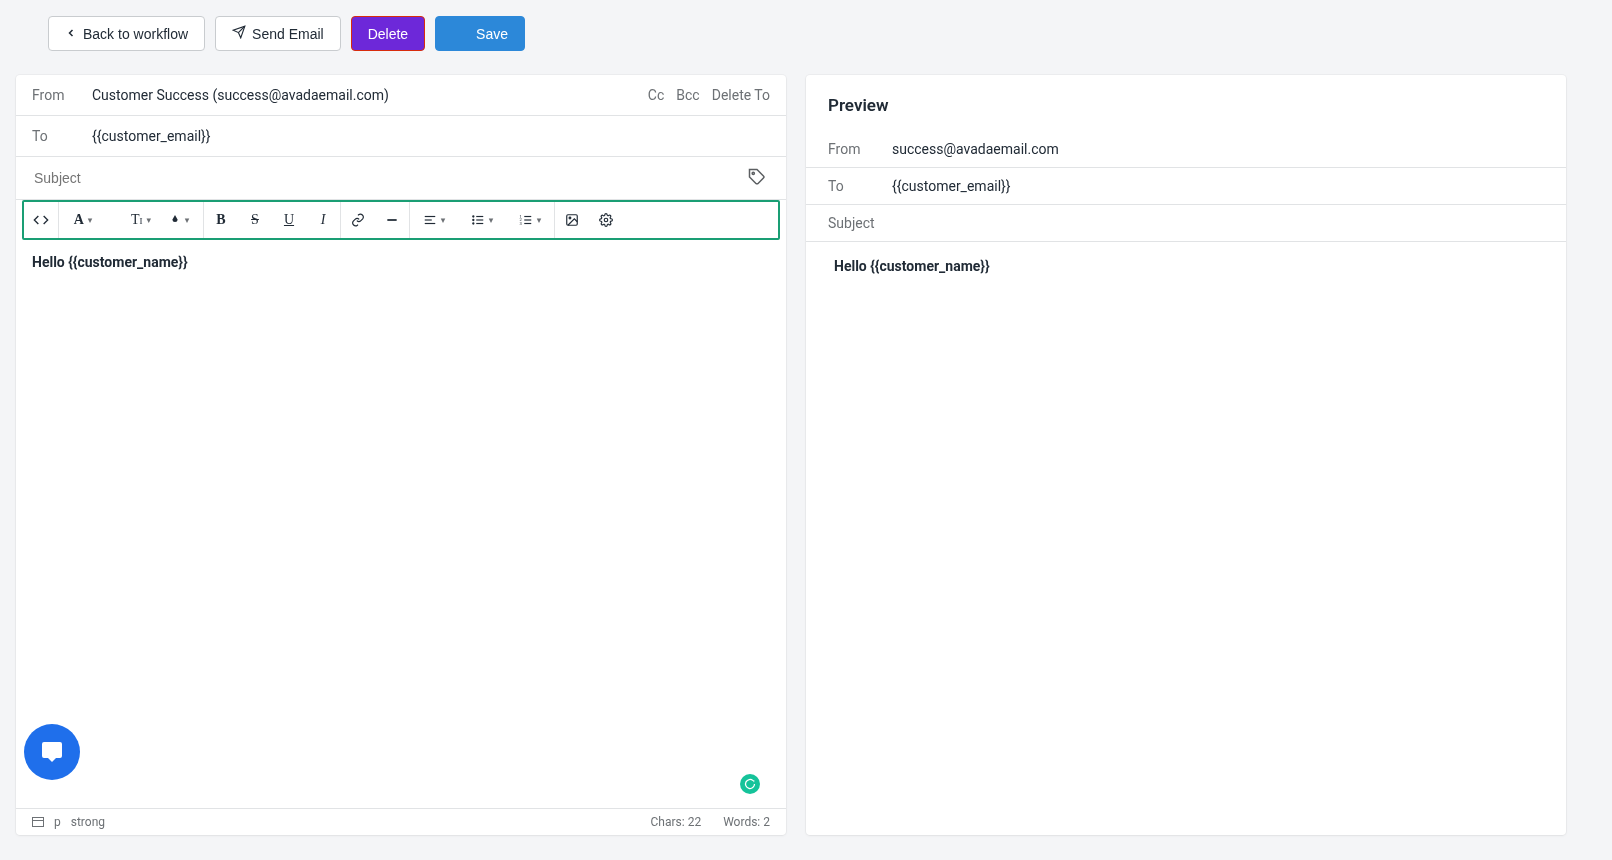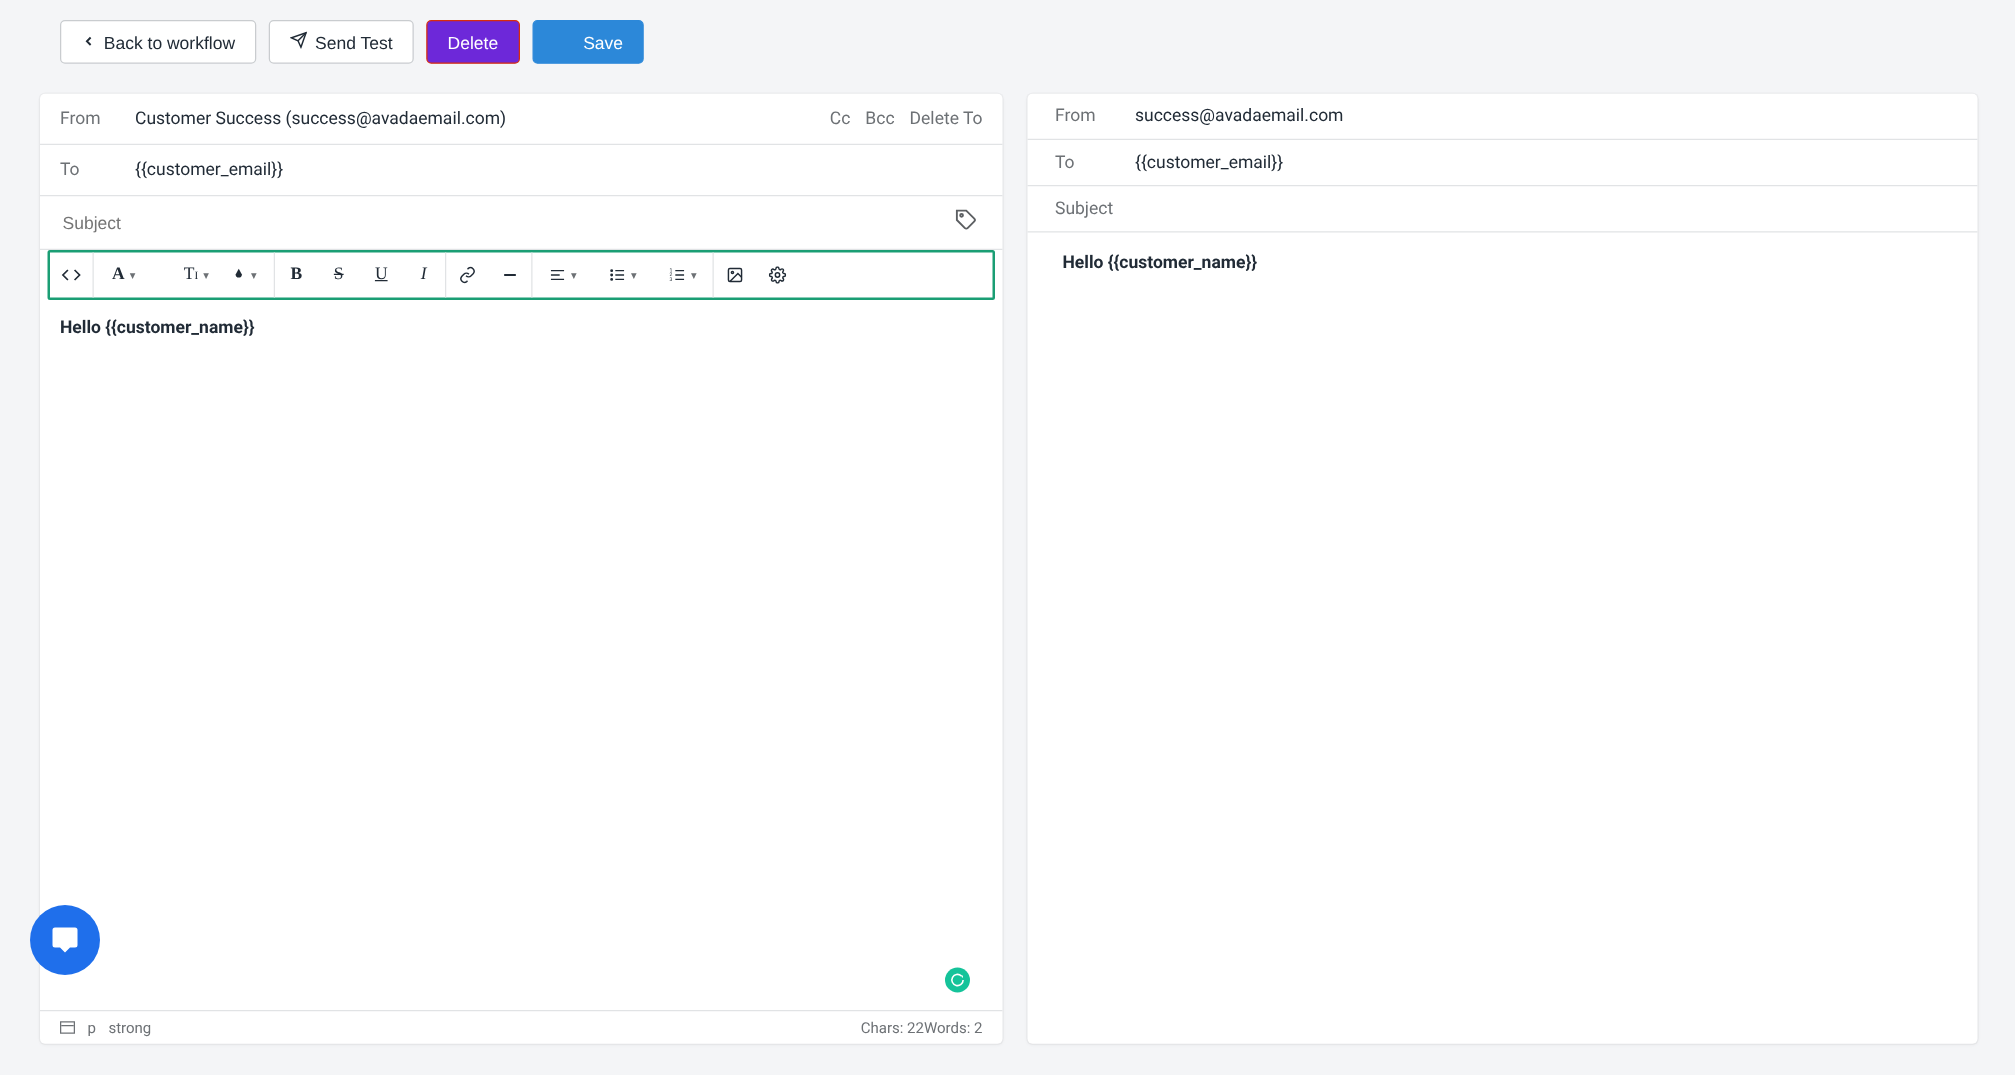--- a/index.html
+++ b/index.html
@@ -48,21 +48,21 @@
     display: inline-flex;
     align-items: center;
     gap: 6px;
     cursor: pointer;
   }
   .btn-danger { background: #6d28d9; color: #fff; border-color: #d82c0d; }
   .btn-primary { background: #2c88d9; color: #fff; border-color: #2c88d9; padding-left: 40px; }
   .content {
     display: flex;
     gap: 20px;
-    padding: 0 32px;
+    padding: 0 16px;
   }
   .panel {
     background: #fff;
     border-radius: 4px;
     box-shadow: 0 0 0 1px rgba(0,0,0,0.03), 0 1px 3px rgba(0,0,0,0.05);
     flex: 1;
     min-height: 760px;
     position: relative;
   }
   .panel-left { flex: 0 0 770px; display: flex; flex-direction: column; }
@@ -115,21 +115,21 @@
   .editor-body strong { font-weight: 700; }
   .statusbar {
     border-top: 1px solid #e1e3e5;
     display: flex;
     align-items: center;
     padding: 6px 16px;
     font-size: 12px;
     color: #6d7175;
   }
   .statusbar .path { display: flex; gap: 10px; align-items: center; }
-  .statusbar .counts { margin-left: auto; display: flex; gap: 0; }
+  .statusbar .counts { margin-left: auto; display: flex; gap: 22px; }
   .grammarly {
     position: absolute;
     right: 26px;
     bottom: 14px;
     width: 20px; height: 20px;
     border-radius: 50%;
     background: #15c39a;
     color: #fff;
     display: flex;
     align-items: center;
@@ -194,21 +194,21 @@
       <span><svg width="12" height="12" viewBox="0 0 24 24" fill="none" stroke="currentColor" stroke-width="3">
             <polyline points="15 18 9 12 15 6"></polyline>
           </svg></span>
       <span>Back to workflow</span>
     </button>
     <button class="btn">
       <span><svg width="14" height="14" viewBox="0 0 24 24" fill="none" stroke="currentColor" stroke-width="2">
             <path d="M22 2L11 13"></path>
             <path d="M22 2l-7 20-4-9-9-4 20-7z"></path>
           </svg></span>
-      <span>Send Test</span>
+      <span>Send Email</span>
     </button>
     <button class="btn btn-danger">Delete</button>
     <button class="btn btn-primary">Save</button>
   </div>
 </div>
 
 <div class="content">
 
   <div class="panel panel-left">
     <div class="row">
@@ -352,20 +352,21 @@
         <span>strong</span>
       </div>
       <div class="counts">
         <span>Chars: 22</span>
         <span>Words: 2</span>
       </div>
     </div>
   </div>
 
   <div class="panel panel-right">
+    <div class="preview-title">Preview</div>
     <div class="preview-row">
       <span class="plabel">From</span>
       <span>success@avadaemail.com</span>
     </div>
     <div class="preview-row">
       <span class="plabel">To</span>
       <span>{{customer_email}}</span>
     </div>
     <div class="preview-row">
       <span class="plabel">Subject</span>

